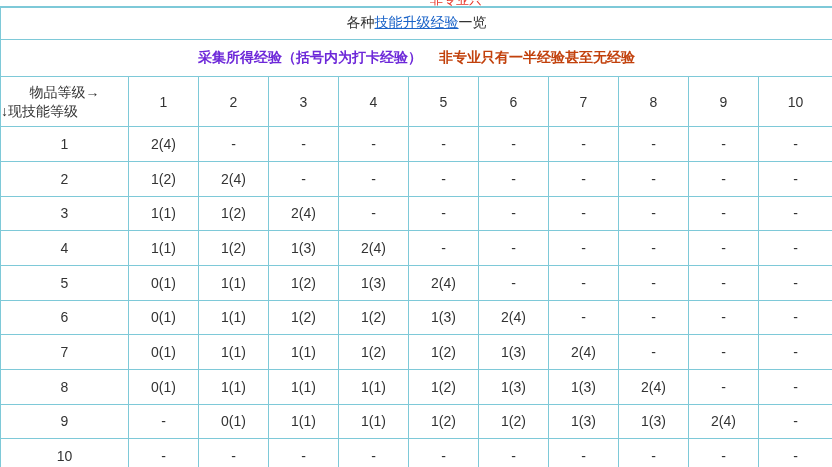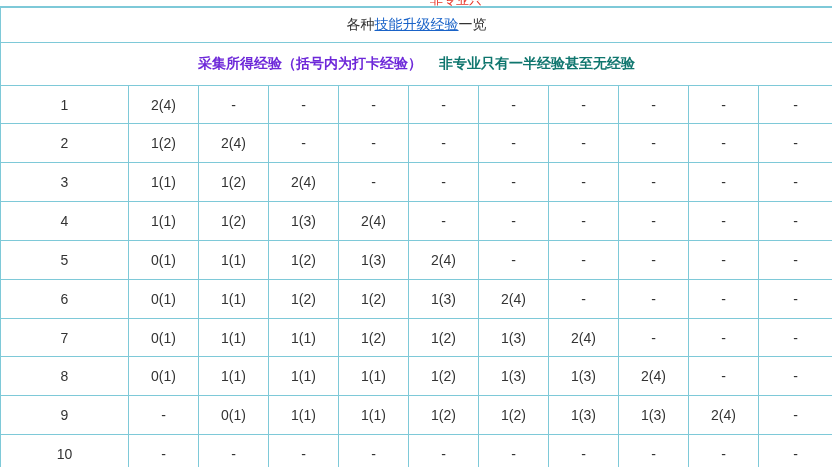--- a/index.html
+++ b/index.html
@@ -48,21 +48,21 @@
   .subtitle-cell {
     background: #ffffff;
     font-size: 15px;
     font-weight: bold;
     height: 36px;
   }
   .subtitle-main {
     color: #6d28d9;
   }
   .subtitle-note {
-    color: #0f766e;
+    color: #c2410c;
     margin-left: 17px;
   }
   .header-row td {
     background: #d8f4fb;
     font-size: 14px;
     height: 48px;
   }
   .corner-cell {
     text-align: left;
     padding: 4px 8px;
@@ -127,20 +127,36 @@
       <tr>
         <td class="title-cell" colspan="11">
           <span>各种</span><span class="title-link">技能升级经验</span><span>一览</span>
         </td>
       </tr>
       <tr>
         <td class="subtitle-cell" colspan="11">
           <span class="subtitle-main">采集所得经验（括号内为打卡经验）</span><span class="subtitle-note">非专业只有一半经验甚至无经验</span>
         </td>
       </tr>
+      <tr class="header-row">
+        <td class="corner-cell">
+          <span class="corner-line">物品等级→</span>
+          <span class="corner-line second">↓现技能等级</span>
+        </td>
+        <td>1</td>
+        <td>2</td>
+        <td>3</td>
+        <td>4</td>
+        <td>5</td>
+        <td>6</td>
+        <td>7</td>
+        <td>8</td>
+        <td>9</td>
+        <td>10</td>
+      </tr>
 
       <tr class="data-row">
         <td class="row-head">1</td>
         <td>2(4)</td>
         <td>-</td>
         <td>-</td>
         <td>-</td>
         <td>-</td>
         <td>-</td>
         <td>-</td>

